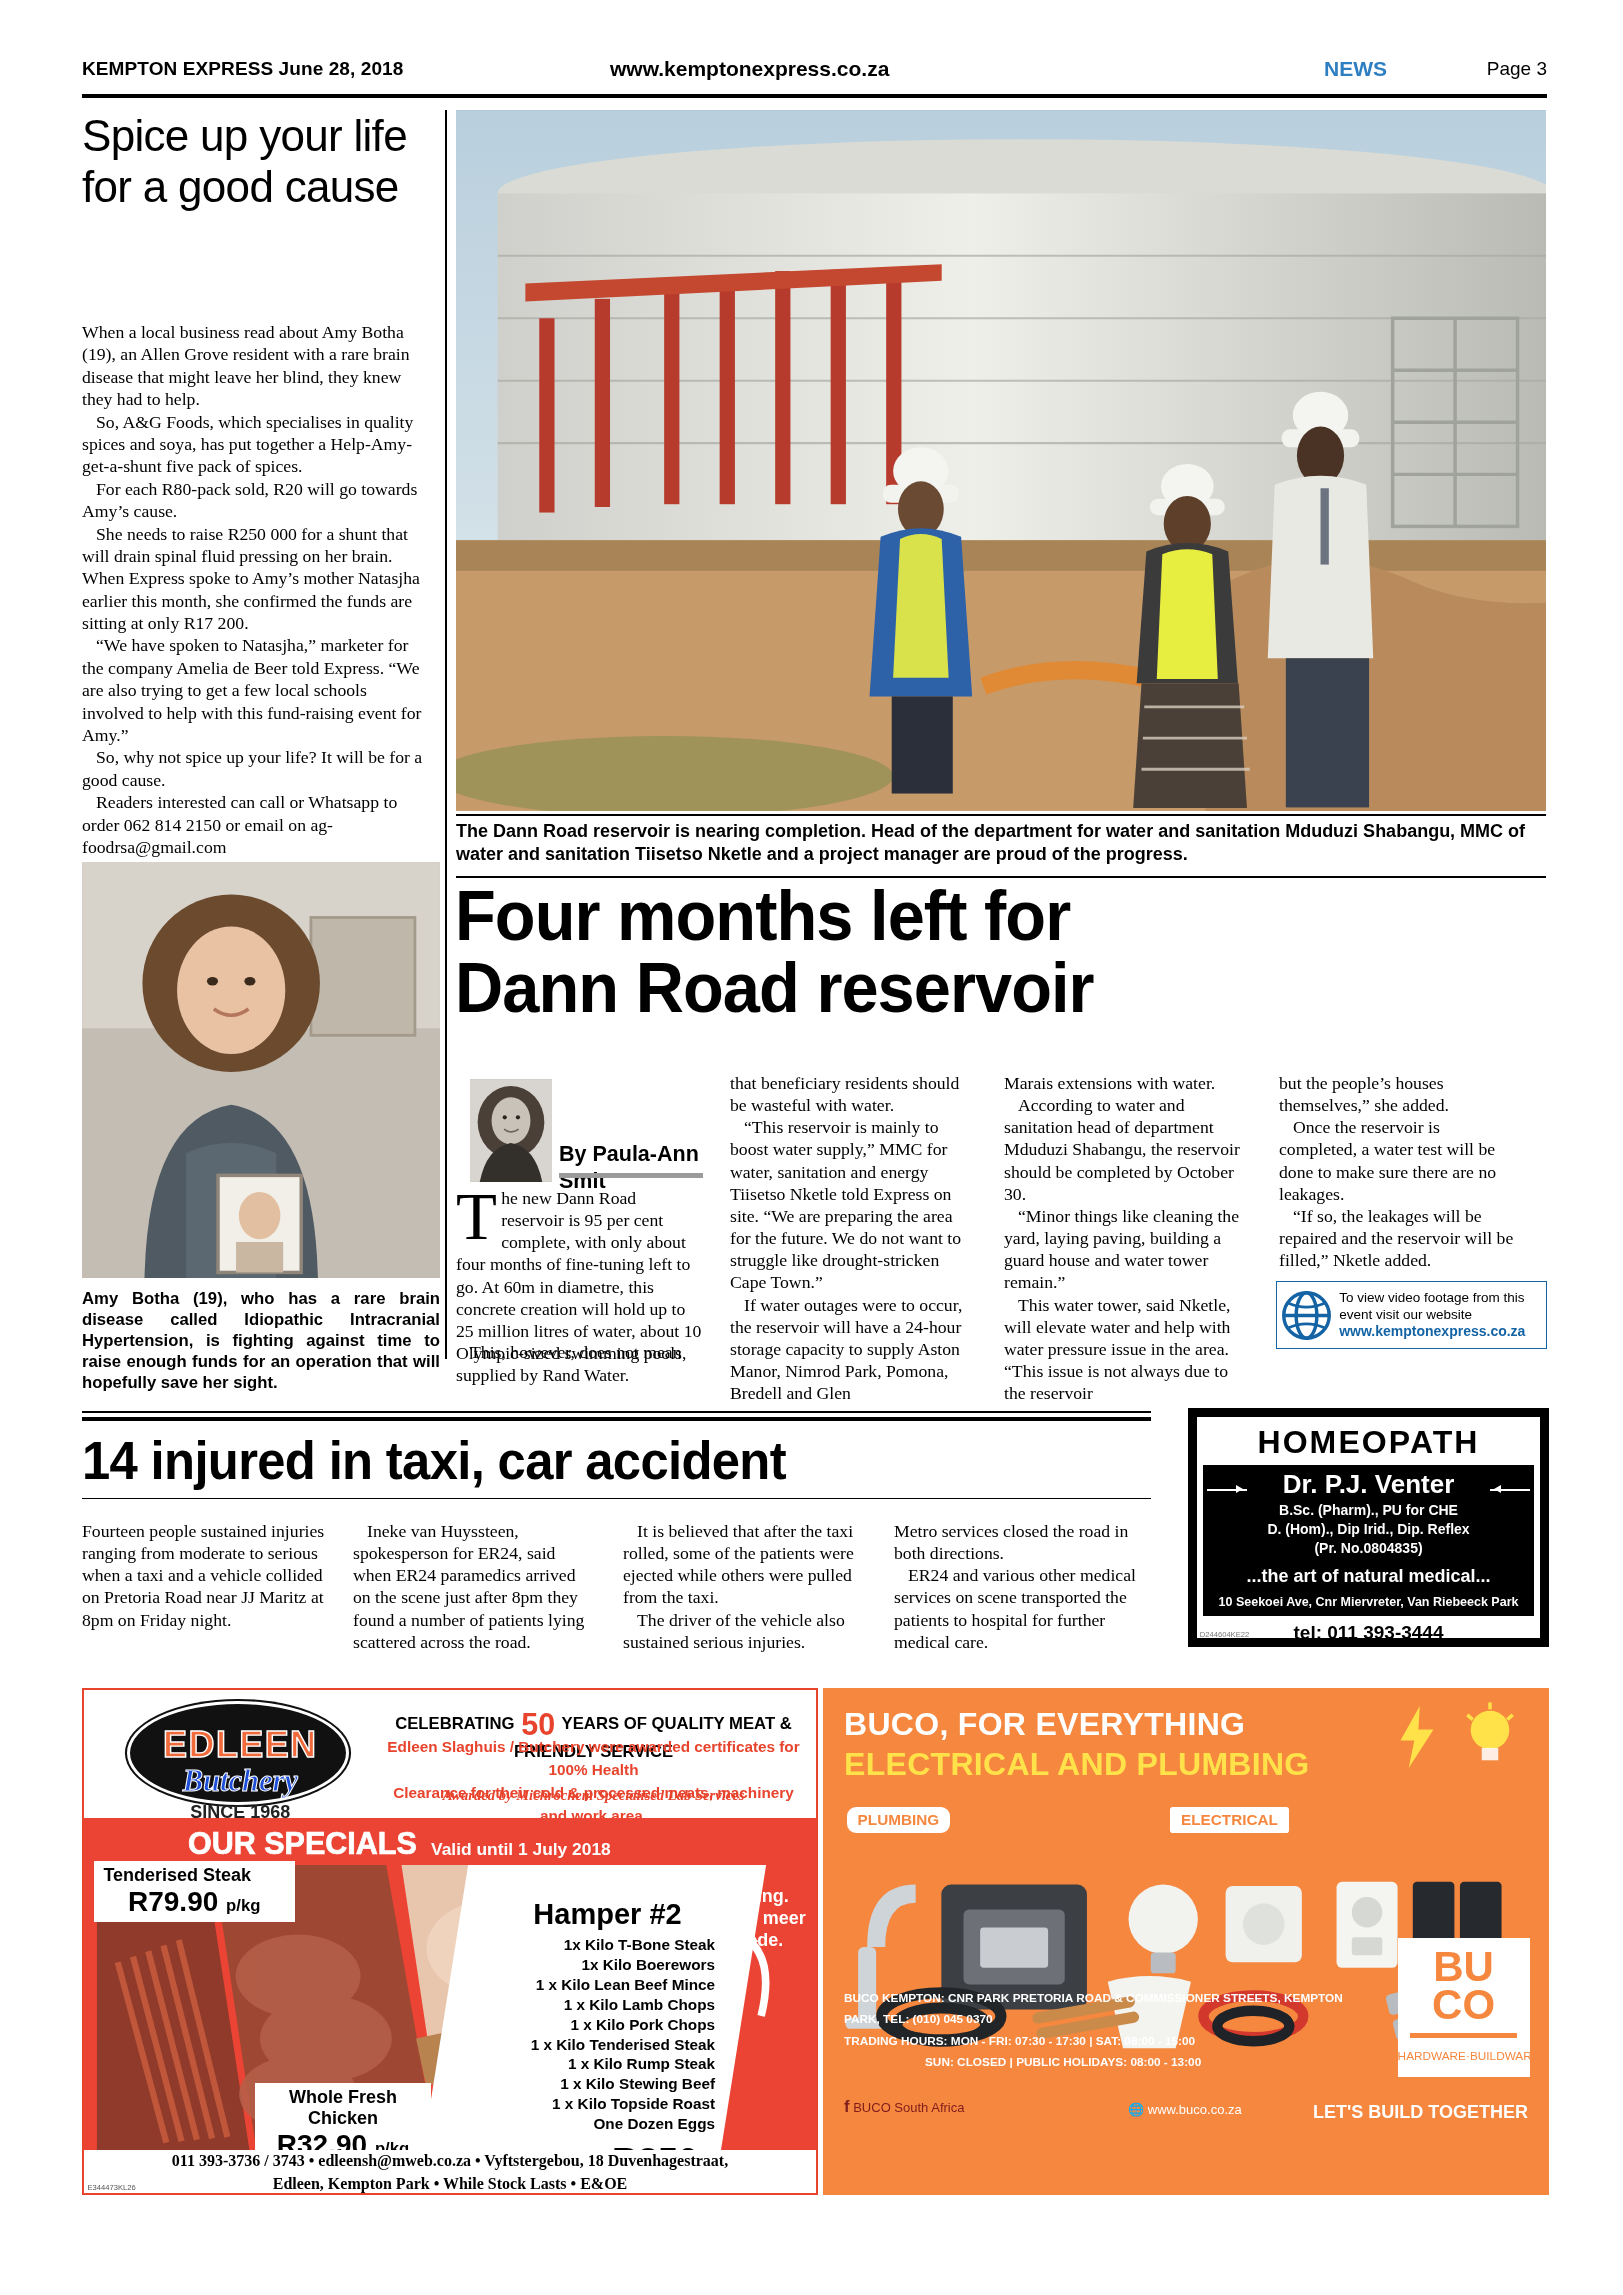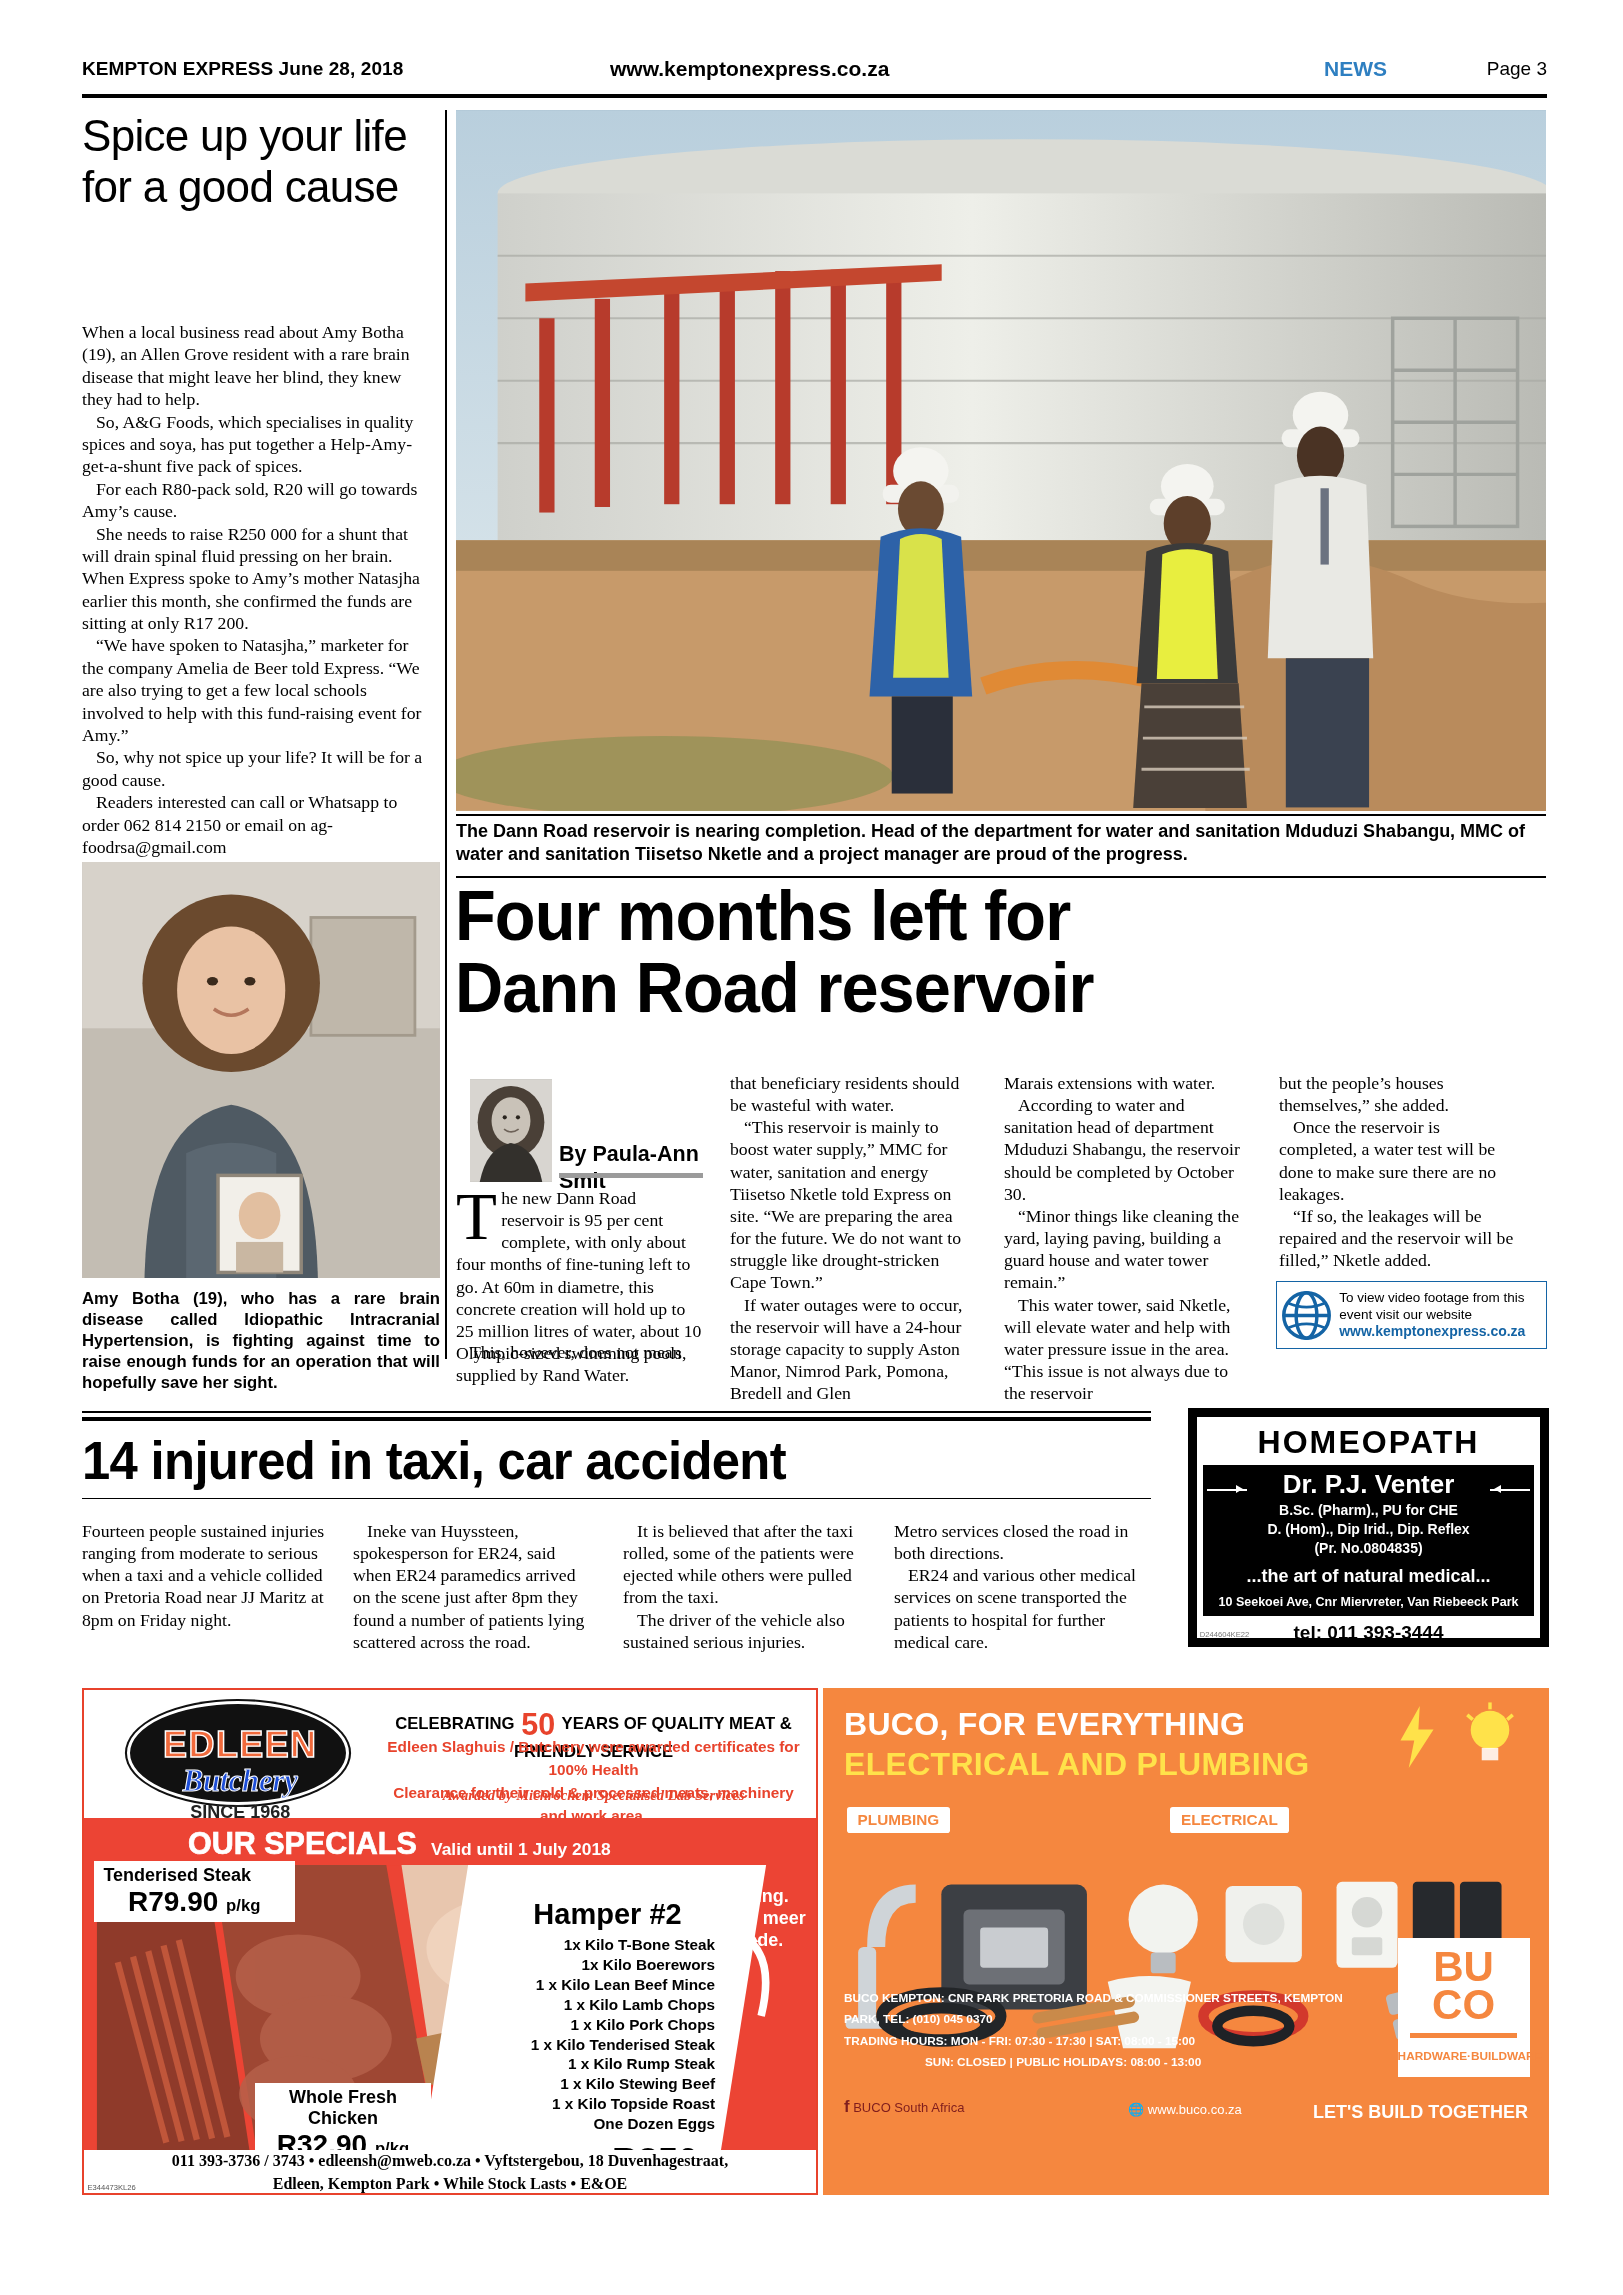--- a/index.html
+++ b/index.html
@@ -165,26 +165,26 @@
   .ed-r850 { position:absolute; left:528px; top:451px; font-family:"Liberation Sans",sans-serif; font-weight:700; font-size:36px;}
   .ed-foot { position:absolute; left:0; bottom:0; width:100%; height:43px; background:#fff; }
   .ed-foot-t { text-align:center; font-family:"Liberation Serif",serif; font-weight:700; font-size:16px; line-height:1.3; padding-top:1.4px;}
   .ed-code { position:absolute; left:3.5px; bottom:1.4px; font-family:"Liberation Sans",sans-serif; font-size:7.6px; color:#555;}
 
   
   .buco { position:absolute; left:823px; top:1688px; width:726px; height:507px; background:#f5873f; overflow:hidden;}
   .buco-h1 { position:absolute; left:21px; top:18px; font-family:"Liberation Sans",sans-serif; font-weight:700; font-size:32px; color:#fff; letter-spacing:0.3px;}
   .buco-h2 { position:absolute; left:21px; top:58px; font-family:"Liberation Sans",sans-serif; font-weight:700; font-size:32px; color:#ffe24a; letter-spacing:0.3px;}
   .buco-tag { position:absolute; padding:4.2px 11px; background:#fff; color:#f5873f; font-family:"Liberation Sans",sans-serif; font-weight:700; font-size:15.3px; border-radius:2.8px;}
-  .buco-tag.plumb { left:23.6px; top:119px; }
+  .buco-tag.plumb { left:23.6px; top:119px;border-radius:9px; }
   .buco-tag.elec  { left:347px; top:119px; }
   .buco-logo { position:absolute; right:19.4px; bottom:118px; width:132px; height:139px; background:#fff; }
   .buco-logo-t { position:absolute; left:0; top:9.7px; width:100%; text-align:center; font-family:"Liberation Sans",sans-serif; font-weight:700; font-size:42px; line-height:.92; color:#f5873f;}
   .buco-logo-bar { position:absolute; left:12.5px; bottom:39px; width:107px; height:4.9px; background:#f5873f;}
-  .buco-logo-sub { position:absolute; left:0; bottom:14px; width:100%; text-align:center; font-family:"Liberation Sans Narrow","Liberation Sans",sans-serif; font-weight:700; font-size:11.8px; color:#f5873f;}
+  .buco-logo-sub { position:absolute; left:0; bottom:14px; width:100%; text-align:center; font-family:"Liberation Sans Narrow","Liberation Sans",sans-serif; font-weight:400; font-size:11.8px; color:#f5873f;}
   .buco-lbt { position:absolute; right:21px; bottom:72px; font-family:"Liberation Sans Narrow","Liberation Sans",sans-serif; font-weight:700; font-size:18px; color:#fff;}
   .buco-fine { position:absolute; left:21px; bottom:122px; width:528px; font-family:"Liberation Sans Narrow","Liberation Sans",sans-serif; font-weight:700; font-size:11.8px; line-height:1.8; color:#fff;}
   .buco-fine .ind { padding-left:81px; display:block; }
   .buco-social { position:absolute; left:21px; bottom:78px; font-family:"Liberation Sans",sans-serif; font-size:13px; color:#7f1d1d;}
   .buco-web { position:absolute; left:305px; bottom:78px; font-family:"Liberation Sans",sans-serif; font-size:13px; color:#fff;}
   .bolt { position:absolute; right:111px; top:18px; width:42px; height:62px;}
   .bulbico { position:absolute; right:28px; top:12.5px; width:62px; height:69px;}
 </style>
 </head>
 <body>

